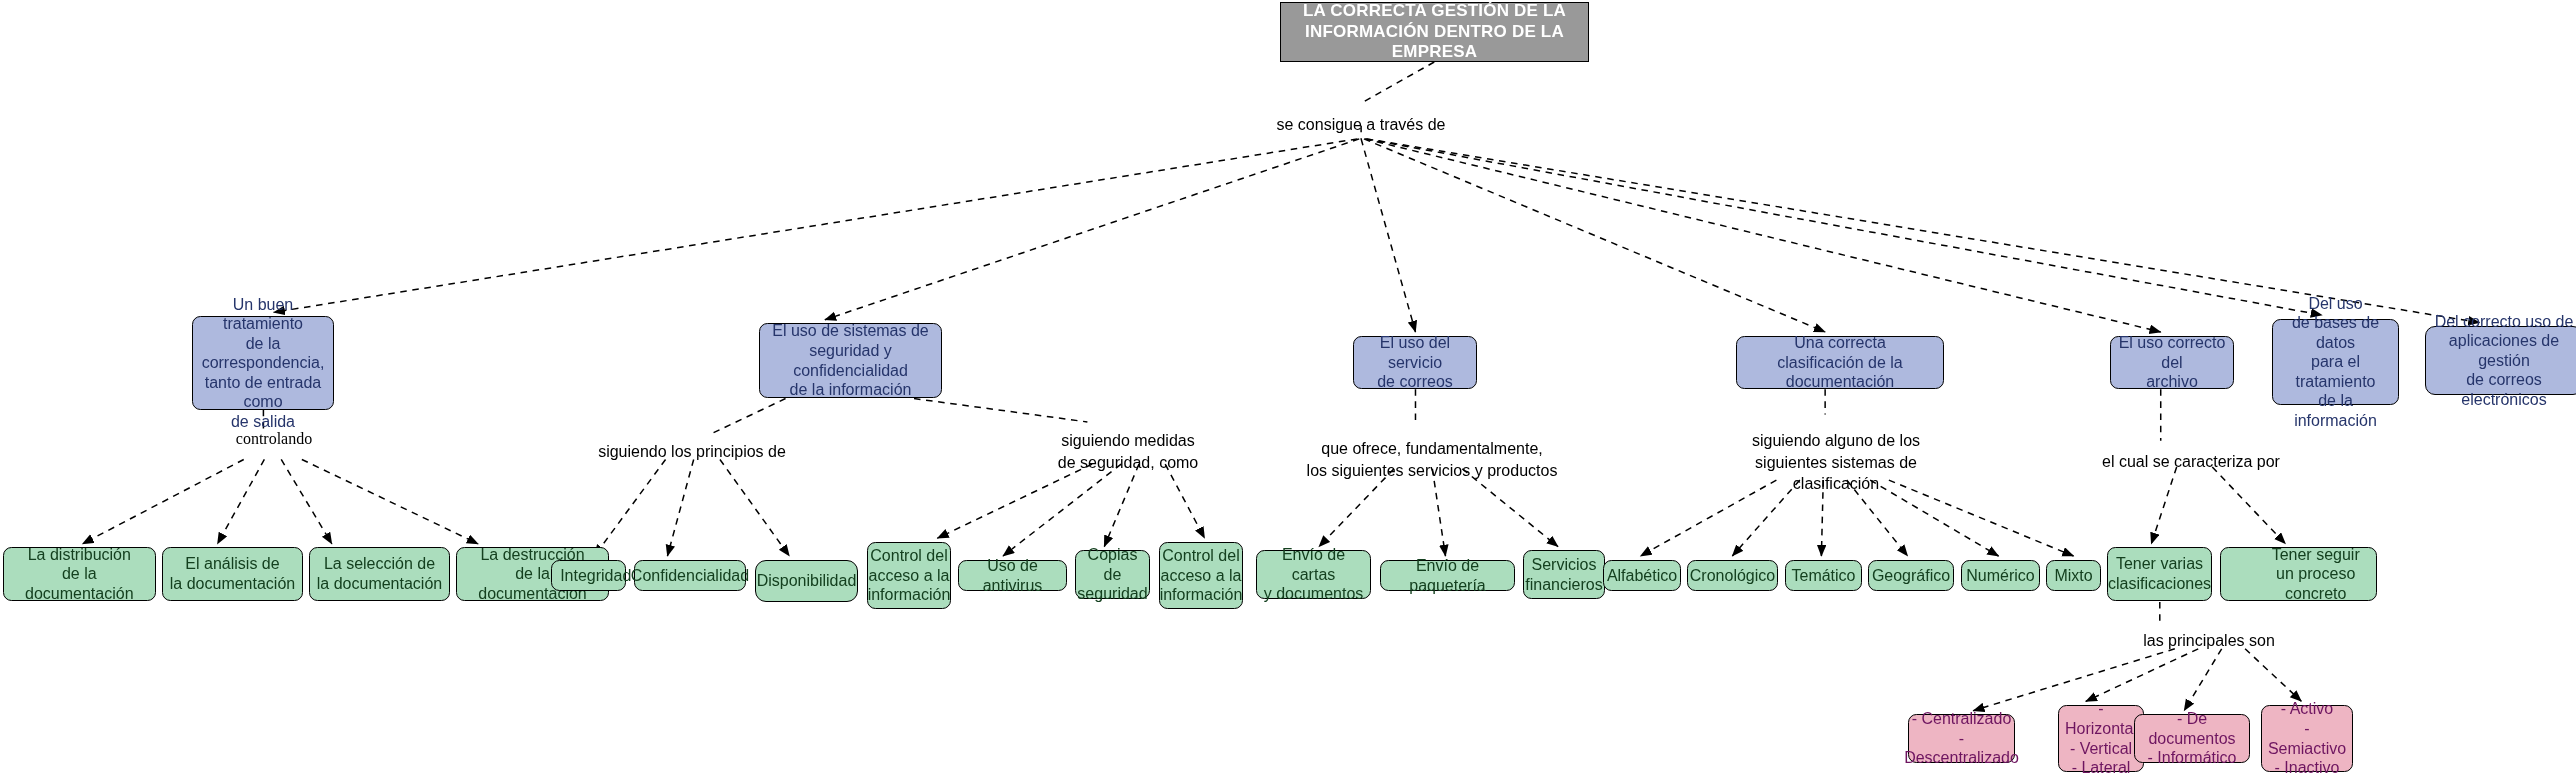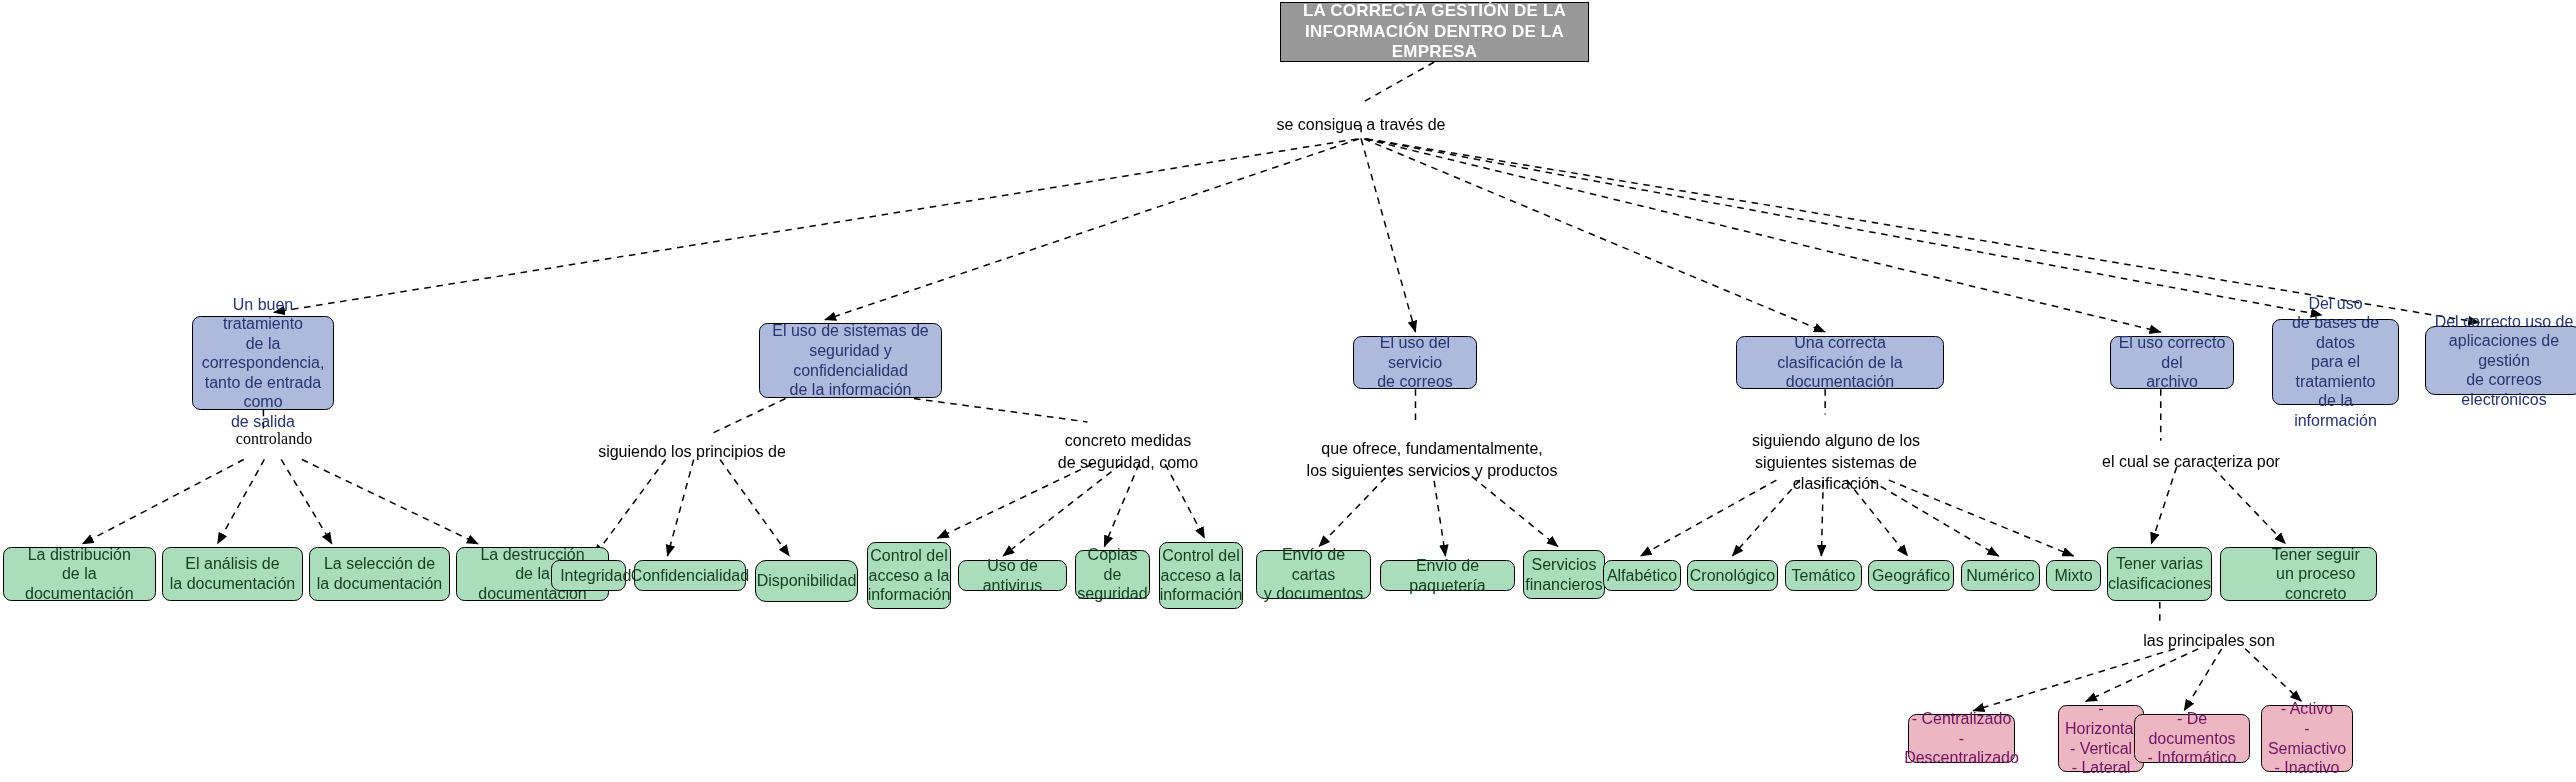--- a/index.html
+++ b/index.html
@@ -190,21 +190,21 @@
       <div class="node pink" style="left: 2134px; top: 714px; width: 116px; height: 49px;">- De documentos
 - Informático</div>
       <div class="node pink" style="left: 2261px; top: 705px; width: 92px; height: 67px;">- Activo
 - Semiactivo
 - Inactivo</div>
     </div>
   <div id="label-layer">
       <div class="edge-label" style="left: 1361px; top: 114px;">se consigue a través de</div>
       <div class="edge-label" style="left: 274px; top: 428px; font-family: Liberation Serif, serif;">controlando</div>
       <div class="edge-label" style="left: 692px; top: 441px;">siguiendo los principios de</div>
-      <div class="edge-label" style="left: 1128px; top: 430px;">concreto medidas
+      <div class="edge-label" style="left: 1128px; top: 430px;">siguiendo medidas
 de seguridad, como</div>
       <div class="edge-label" style="left: 1432px; top: 438px;">que ofrece, fundamentalmente,
 los siguientes servicios y productos</div>
       <div class="edge-label" style="left: 1836px; top: 430px;">siguiendo alguno de los
 siguientes sistemas de
 clasificación</div>
       <div class="edge-label" style="left: 2191px; top: 451px;">el cual se caracteriza por</div>
       <div class="edge-label" style="left: 2209px; top: 630px;">las principales son</div>
     </div>
 </div>

